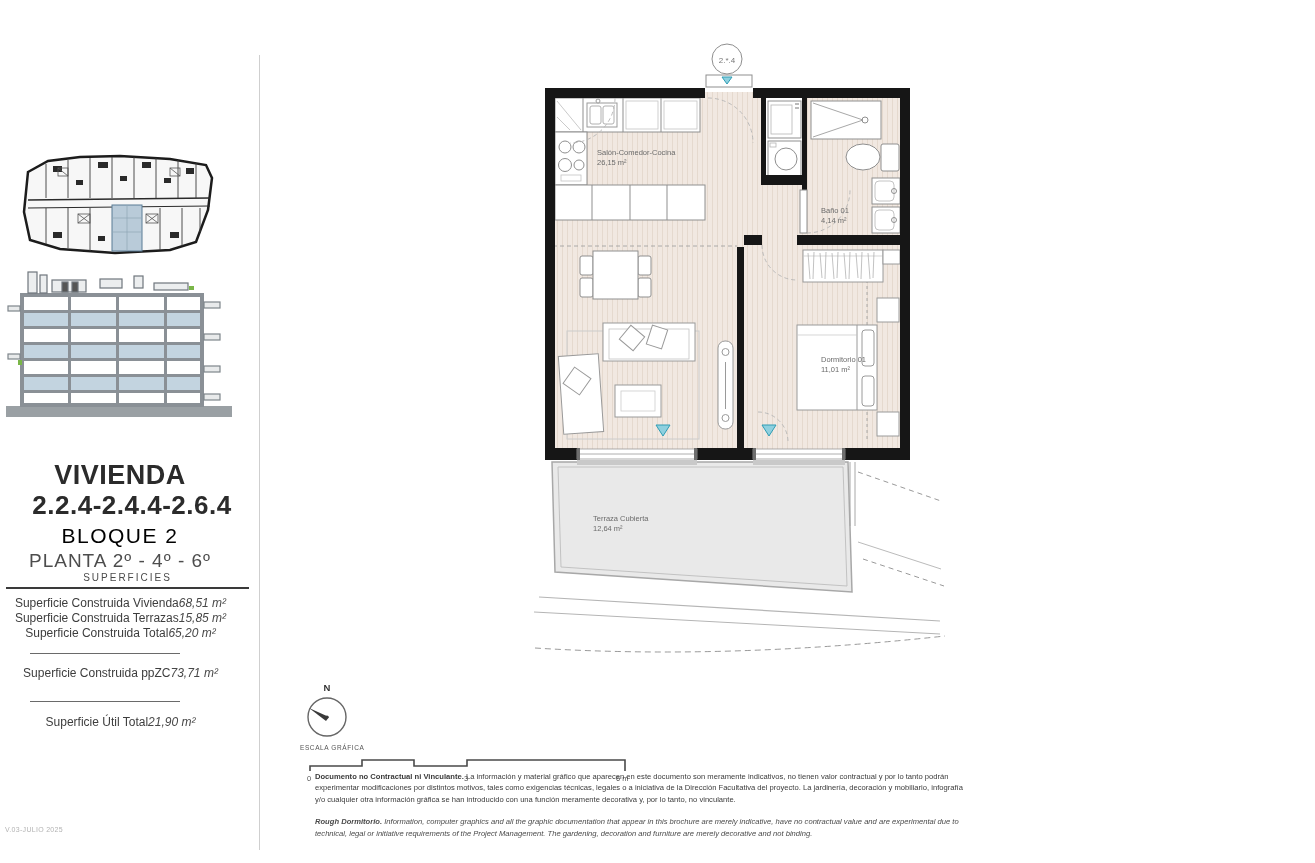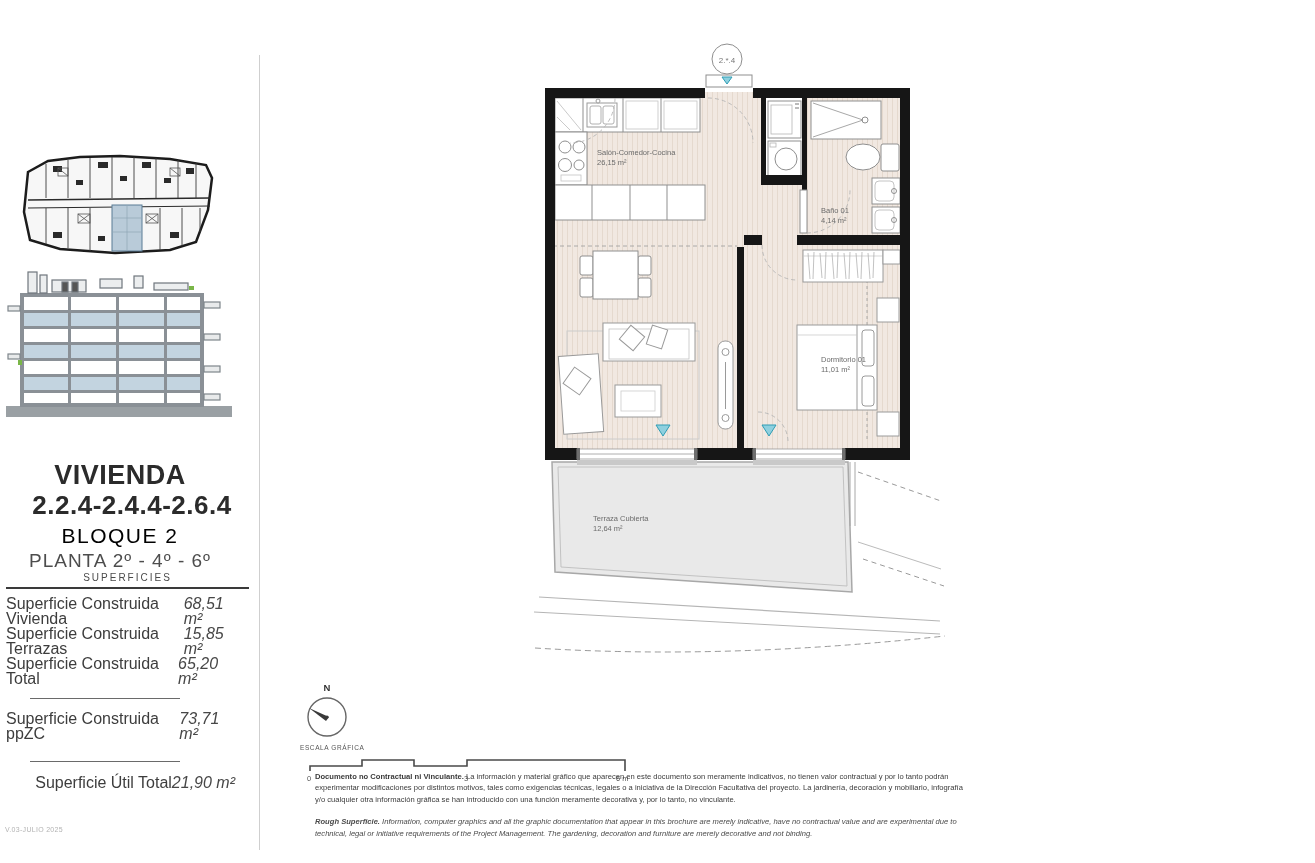--- a/index.html
+++ b/index.html
@@ -10,21 +10,21 @@
   .keyplan{position:absolute;left:20px;top:152px;}
   .elevation{position:absolute;left:4px;top:266px;}
   .titleblock{position:absolute;left:0;top:460px;width:240px;text-align:center;color:#2b2b2b;}
   .t-viv{font-size:27px;font-weight:700;letter-spacing:.5px;line-height:30px;}
   .t-units{font-size:26px;font-weight:700;letter-spacing:.5px;line-height:30px;padding-left:24px;}
   .t-block{font-size:21px;color:#000000;letter-spacing:1.5px;line-height:26px;margin-top:3px;}
   .t-planta{font-size:19px;color:#4d4d4d;letter-spacing:1px;line-height:23px;}
   .supf{position:absolute;left:6px;top:572px;width:243px;color:#3d3d3d;}
   .supf-head{text-align:center;font-size:10px;letter-spacing:2px;color:#4a4a4a;padding-bottom:4px;}
   .supf-rule{border-top:2px solid #3a3a3a;margin-bottom:7px;}
-  .srow{display:flex;justify-content:flex-end;font-size:16px;line-height:15px;}
+  .srow{display:flex;justify-content:center;font-size:12px;line-height:15px;}
   .srow .val{font-style:italic;color:#474747;padding-right:14px;}
   .srow.bold{font-weight:400;}
   .sep{border-top:1px solid #6a6a6a;width:150px;margin:12px 0 12px 24px;}
   .sep2{border-top:1px solid #6a6a6a;width:150px;margin:20px 0 13px 24px;}
   .version{position:absolute;left:5px;top:826px;font-size:7px;color:#b3b3b3;letter-spacing:.3px;}
   
   .plan-svg{position:absolute;left:525px;top:35px;}
   .compass{position:absolute;left:296px;top:680px;}
   .escala-label{position:absolute;left:300px;top:744px;font-size:6.5px;letter-spacing:.6px;color:#555;}
   .scalebar{position:absolute;left:298px;top:752px;}
@@ -380,15 +380,15 @@
 
   <svg class="scalebar" width="340" height="32" viewBox="0 0 340 32">
     <path d="M12,19 L12,14 L64,14 L64,8 L116,8 L116,14 L169,14 L169,8 L327,8 L327,19" fill="none" stroke="#4a4a4a" stroke-width="1.6"></path>
     <text x="9" y="29" font-size="7.5" fill="#555">0</text>
     <text x="166" y="29" font-size="7.5" fill="#555">3</text>
     <text x="318" y="29" font-size="7.5" fill="#555">6 m</text>
   </svg>
 
   <div class="disclaimer">
     <p><span class="lead">Documento no Contractual ni Vinculante.</span><span> La información y material gráfico que aparecen en este documento son meramente indicativos, no tienen valor contractual y por lo tanto podrán experimentar modificaciones por distintos motivos, tales como exigencias técnicas, legales o a iniciativa de la Dirección Facultativa del proyecto. La jardinería, decoración y mobiliario, infografía y/o cualquier otra información gráfica se han introducido con una función meramente decorativa y, por lo tanto, no vinculante.</span></p>
-    <p class="en"><span class="lead">Rough Superficie.</span><span> Information, computer graphics and all the graphic documentation that appear in this brochure are merely indicative, have no contractual value and are experimental due to technical, legal or initiative requirements of the Project Management. The gardening, decoration and furniture are merely decorative and not binding.</span></p>
+    <p class="en"><span class="lead">Rough Dormitorio.</span><span> Information, computer graphics and all the graphic documentation that appear in this brochure are merely indicative, have no contractual value and are experimental due to technical, legal or initiative requirements of the Project Management. The gardening, decoration and furniture are merely decorative and not binding.</span></p>
   </div>
 </div>
 
 </body></html>

